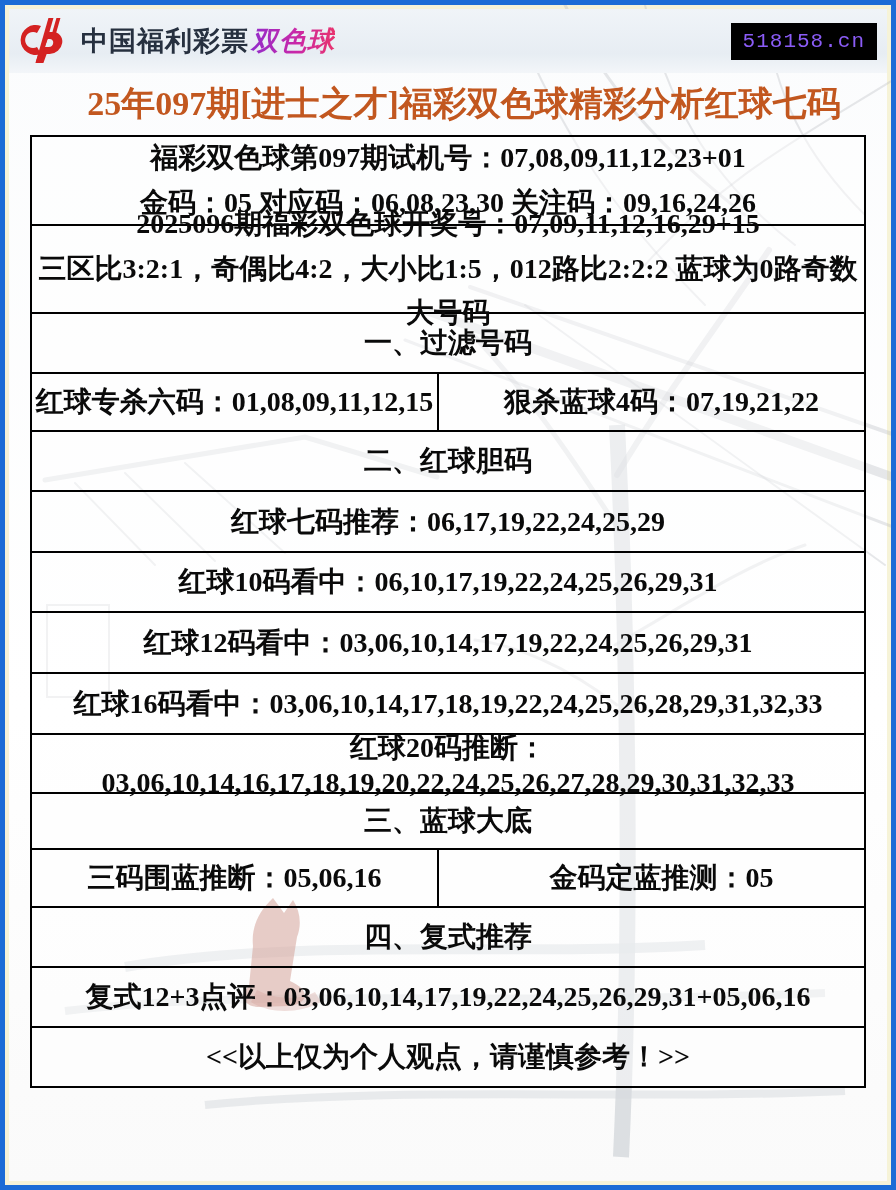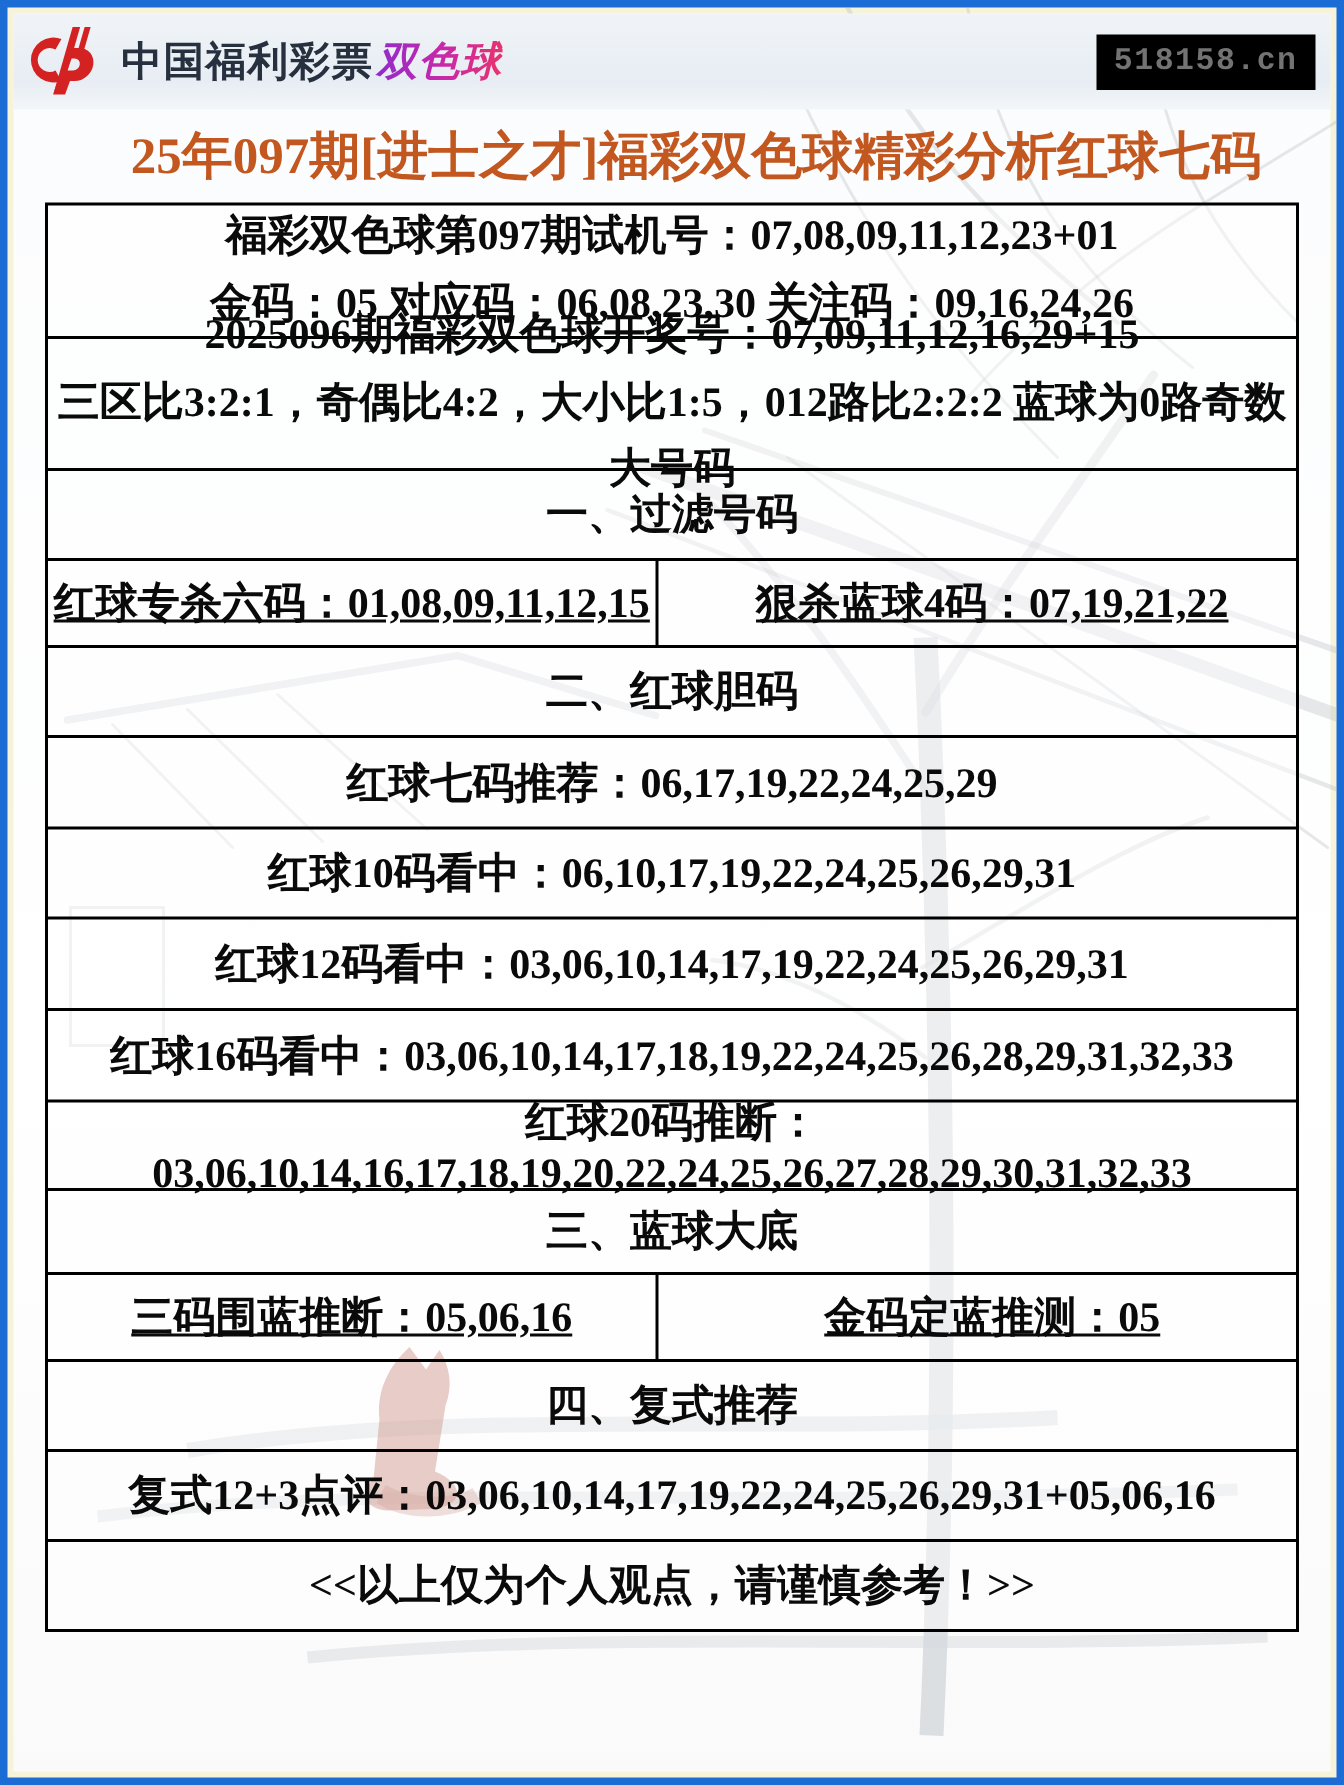--- a/index.html
+++ b/index.html
@@ -24,44 +24,44 @@
   .brand{font-family:"Liberation Sans","DejaVu Sans",sans-serif;font-weight:bold;font-size:27px;color:#26303f;letter-spacing:1px;}
   .brand .accent{
     font-style:italic;
     background:linear-gradient(90deg,#8f2ccc 0%,#c928a8 55%,#e8336d 100%);
     -webkit-background-clip:text;background-clip:text;
     -webkit-text-fill-color:transparent;color:#c428b8;
     padding-left:2px;
   }
   .badge{
     margin-left:auto;
-    background:#000;color:#737373;
+    background:#000;color:#8b5cf6;
     font-family:"Liberation Mono","DejaVu Sans Mono",monospace;
-    font-weight:bold;font-size:21px;
+    font-weight:normal;font-size:21px;
     padding:7px 12px;letter-spacing:1px;
   }
   .title{
     position:absolute;left:0;top:68px;width:100%;height:62px;
     display:flex;align-items:center;justify-content:center;
     font-weight:bold;font-size:34px;color:#c2571f;
     z-index:2;white-space:nowrap;letter-spacing:0px;padding-left:16px;
   }
   .board{
     position:absolute;left:25px;top:130px;width:836px;
     box-sizing:border-box;border:2px solid #000;
     z-index:1;background:rgba(255,255,255,0.45);
   }
   .row{
     display:flex;align-items:center;justify-content:center;
     text-align:center;font-weight:bold;font-size:28px;color:#0a0a0a;
     border-top:2px solid #000;box-sizing:border-box;
   }
   .row:first-child{border-top:none;}
   .info{flex-direction:column;line-height:1.6;}
-  .split{align-items:stretch;padding:0;text-decoration:underline;}
+  .split{align-items:stretch;padding:0;}
   .cell{flex:1 1 50%;display:flex;align-items:center;justify-content:center;}
   .cell.right{border-left:2px solid #000;padding-left:20px;}
   .r0{height:87px}.r1{height:88px}.r2{height:60px}.r3{height:58px}
   .r4{height:60px}.r5{height:61px}.r6{height:60px}.r7{height:61px}
   .r8{height:61px}.r9{height:59px}.r10{height:56px}.r11{height:64px}
   .r12{height:58px}.r13{height:60px}.r14{height:60px}.r15{height:60px}
 </style>
 </head>
 <body>
 

